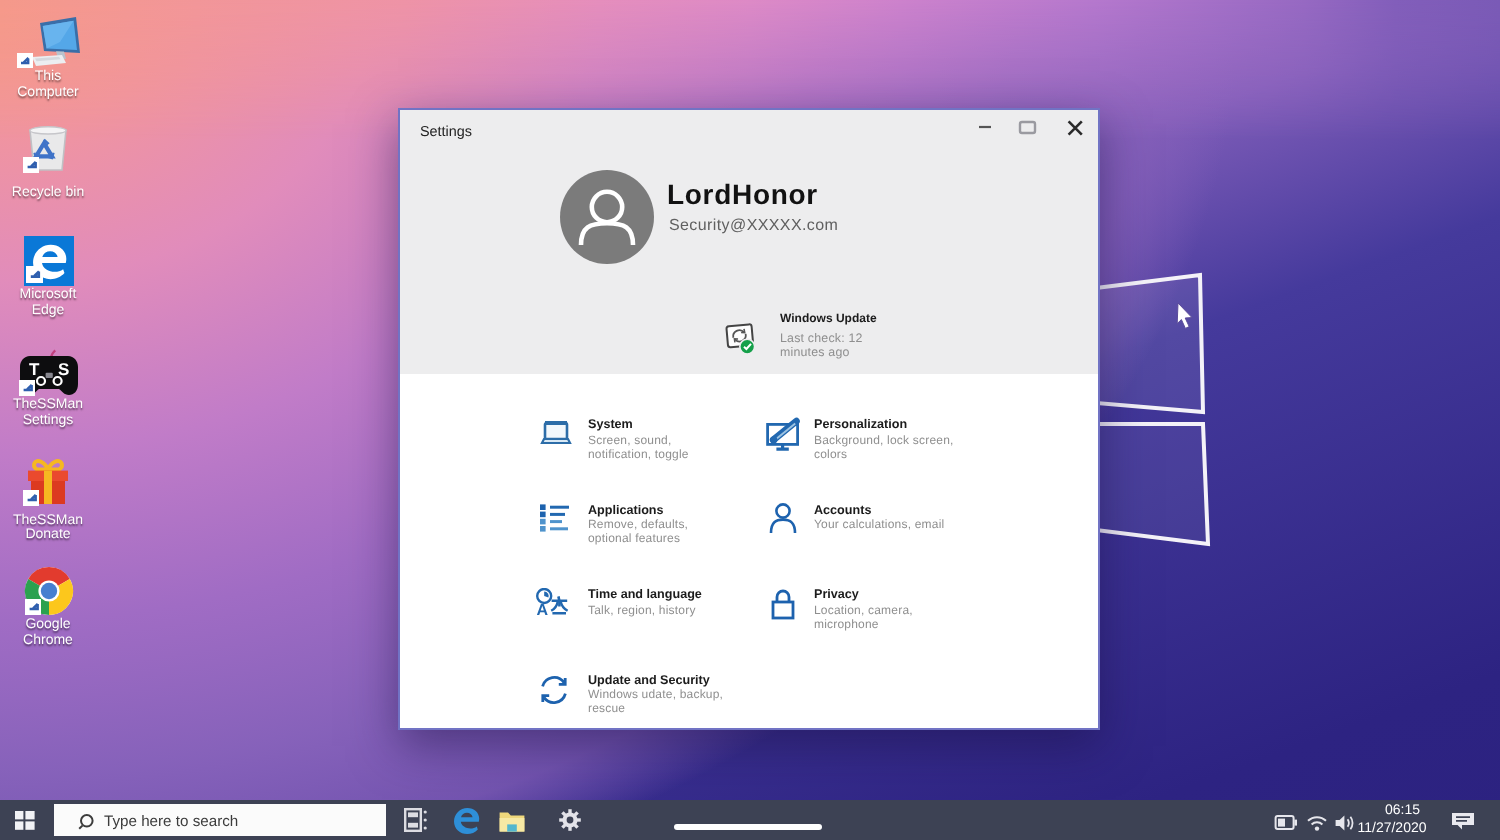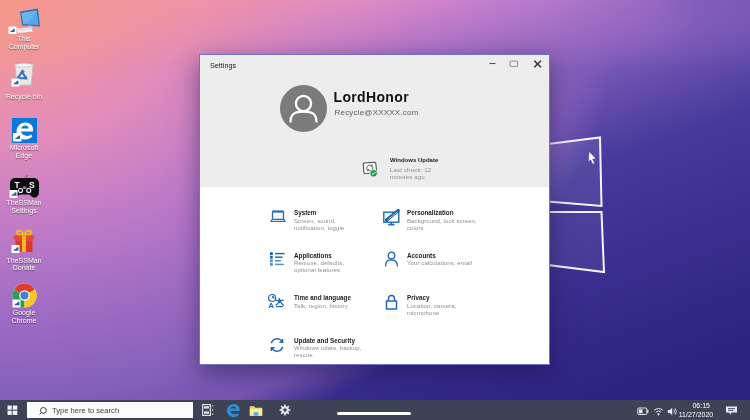--- a/index.html
+++ b/index.html
@@ -137,21 +137,21 @@
       <rect x="34" y="6" width="7.5" height="5.5" rx="1" fill="none" stroke="#9a9aa0" stroke-width="1.2"></rect>
       <path d="M58.3 5.7 L64.9 12.3 M64.9 5.7 L58.3 12.3" stroke="#2a2a2a" stroke-width="1.3"></path>
     </svg>
     <div id="avatar">
       <svg width="46" height="46">
         <circle cx="23.5" cy="18.5" r="7.6" fill="none" stroke="#fff" stroke-width="2.3"></circle>
         <path d="M10.5 37.5 C10.5 28.5 15 26.6 23.5 26.6 C32 26.6 36.5 28.5 36.5 37.5" fill="none" stroke="#fff" stroke-width="2.3"></path>
       </svg>
     </div>
     <div id="uname">LordHonor</div>
-    <div id="umail">Recycle@XXXXX.com</div>
+    <div id="umail">Security@XXXXX.com</div>
     <div id="wur">
       <svg width="19" height="18">
         <g transform="rotate(-5 8 8)">
           <rect x="1.6" y="2.6" width="12.6" height="10.6" rx="1.3" fill="#fdfdfd" stroke="#444" stroke-width="1"></rect>
           <path d="M4.6 8.6 a3.1 3.1 0 0 1 5.6 -2.2 M10.9 7.2 a3.1 3.1 0 0 1 -5.6 2.2" fill="none" stroke="#555" stroke-width="0.9"></path>
           <path d="M10.3 4.6 L10.5 6.5 L8.7 6.3 M5.2 11 L5.1 9.2 L6.9 9.4" fill="none" stroke="#555" stroke-width="0.8"></path>
         </g>
         <circle cx="11.6" cy="13.3" r="3.7" fill="#15a04a" stroke="#ededee" stroke-width="0.8"></circle>
         <path d="M10 13.4 L11.2 14.5 L13.5 11.9" stroke="#fff" stroke-width="1" fill="none"></path>
       </svg>

